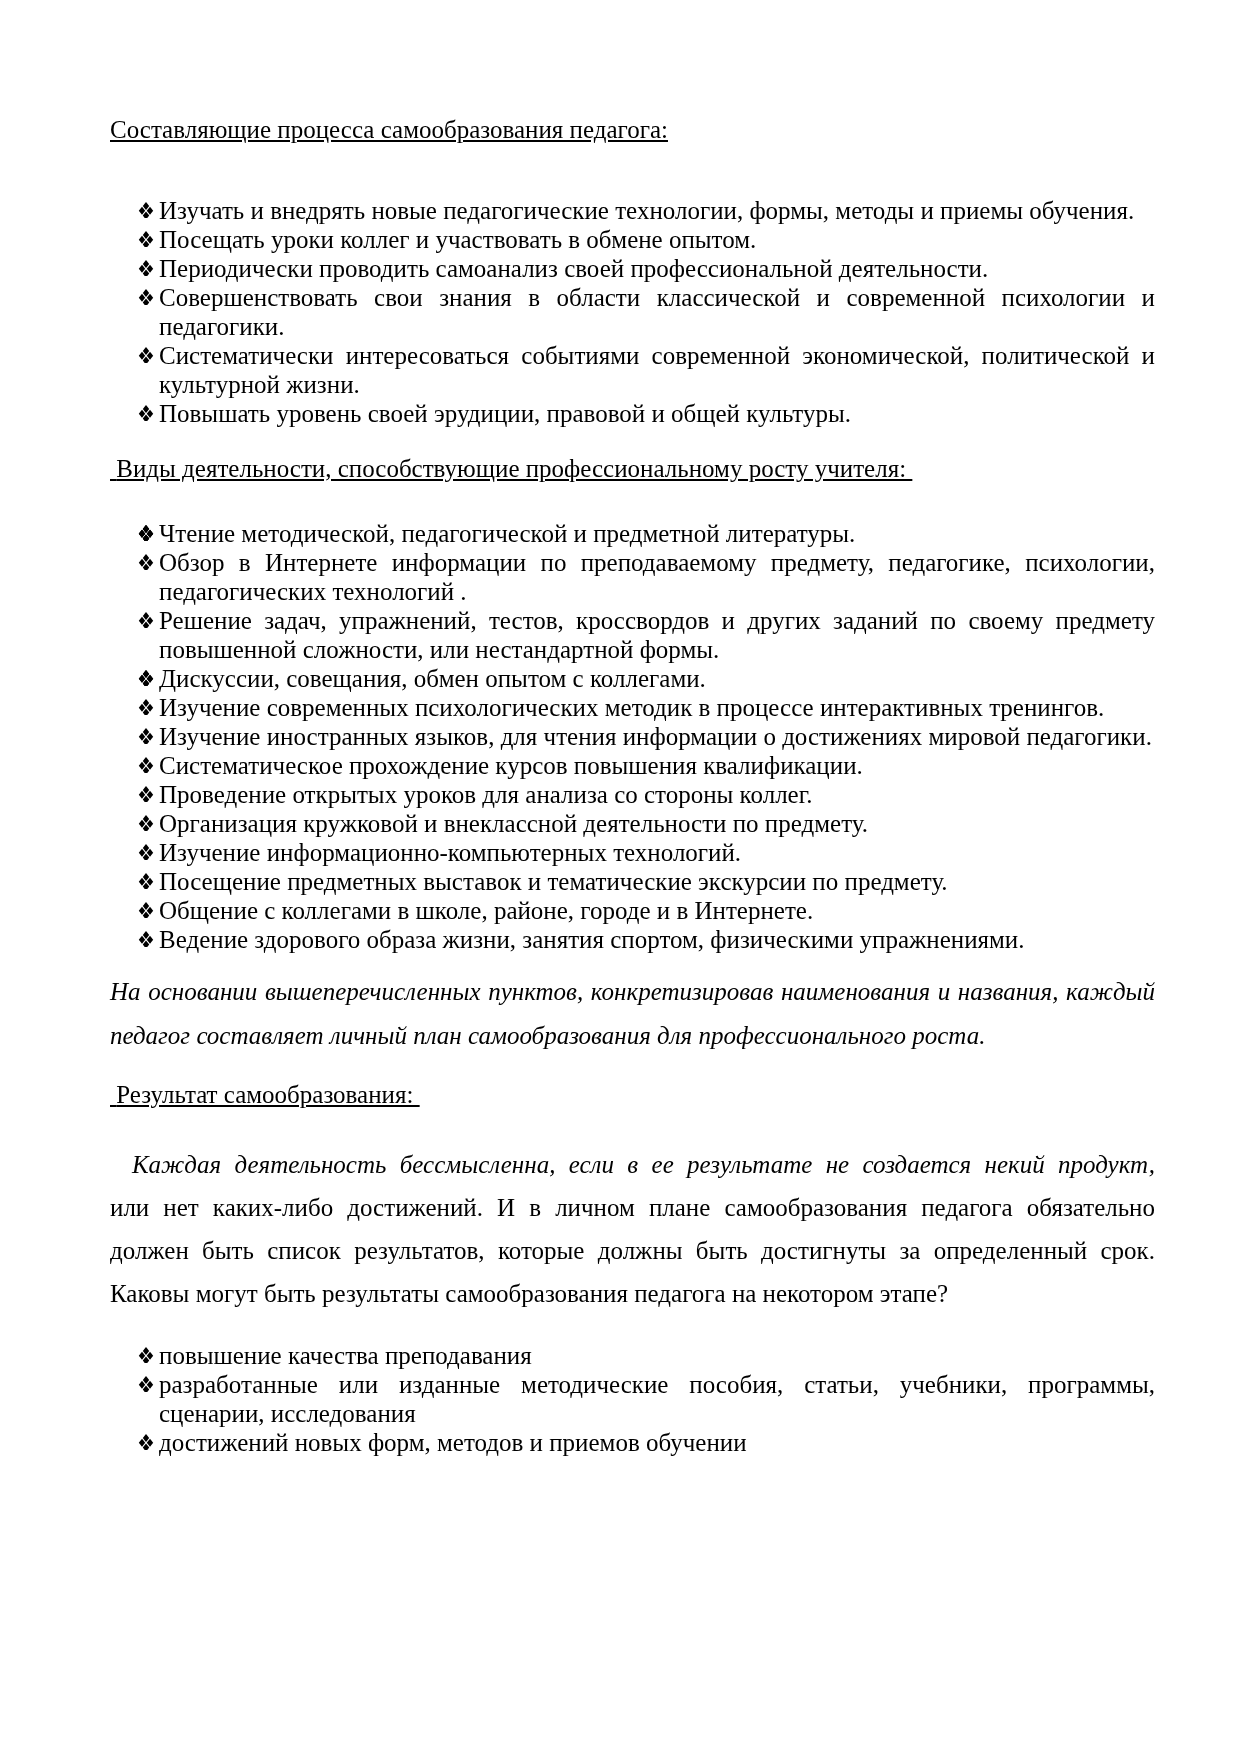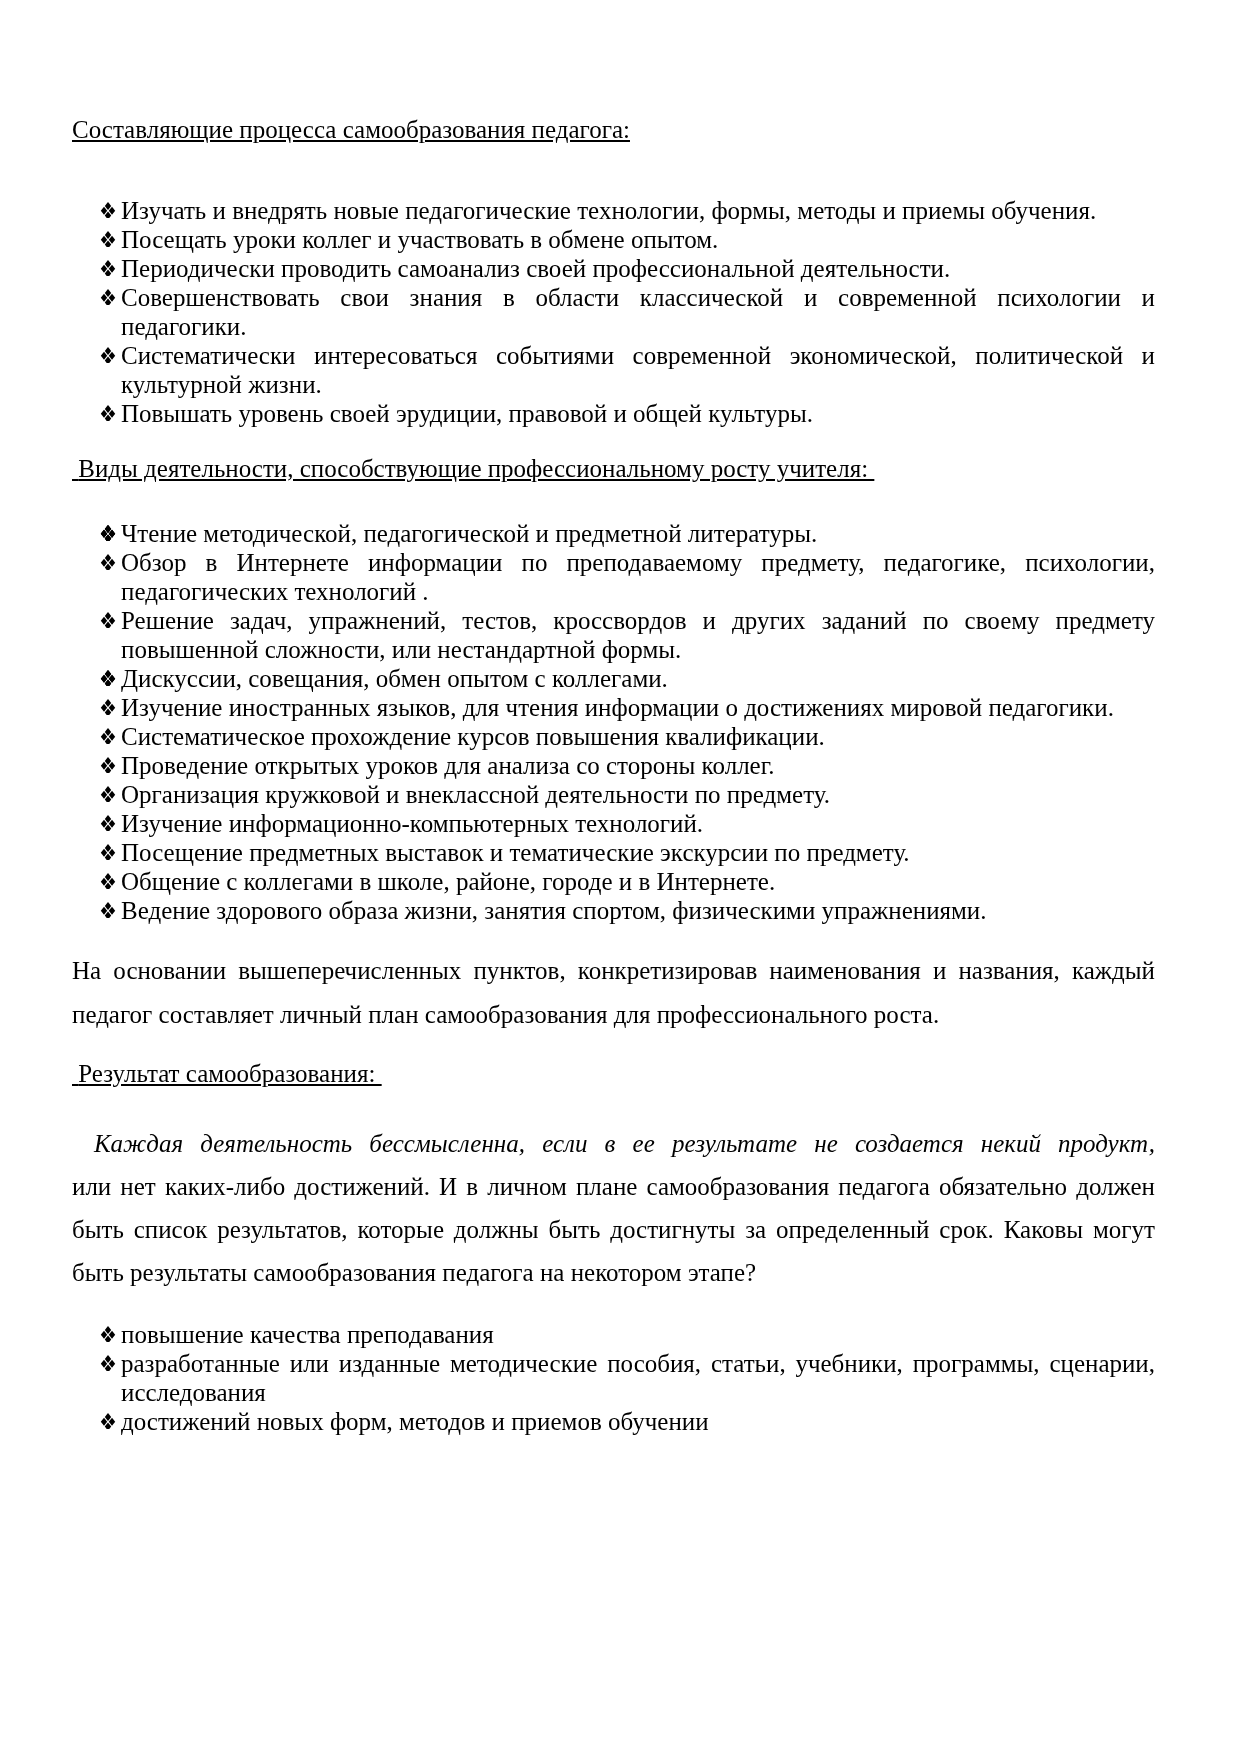--- a/index.html
+++ b/index.html
@@ -5,21 +5,21 @@
   html, body {
     margin: 0;
     padding: 0;
     background: #ffffff;
   }
   .page {
     position: relative;
     width: 1240px;
     height: 1754px;
     box-sizing: border-box;
-    padding: 115px 85px 0 72px;
+    padding: 115px 85px 0 110px;
     background: #ffffff;
     color: #000000;
     font-family: "Liberation Serif", "DejaVu Serif", serif;
     font-size: 25px;
     overflow: hidden;
   }
   .doc-heading {
     margin: 0;
     font-size: 25px;
     font-weight: normal;
@@ -52,21 +52,21 @@
     width: 16px;
     height: 16px;
   }
   .bullet svg { display: block; width: 16px; height: 16px; }
 
   p.body-par {
     margin: 0;
     text-align: justify;
     line-height: 44px;
   }
-  p.par-1 { margin-top: 24px; }
+  p.par-1 { margin-top: 16px; font-style: italic; }
   p.lead-italic {
     margin: 34px 0 0 0;
     font-style: italic;
     text-indent: 22px;
     text-align: justify;
     text-align-last: justify;
     line-height: 43px;
   }
   p.par-2-rest {
     margin: 0;
@@ -234,20 +234,31 @@
           <svg viewBox="0 0 16 16" xmlns="http://www.w3.org/2000/svg" aria-hidden="true">
             <path fill="#000" d="M8 0 L11.2 4 L8 8 L4.8 4 Z"></path>
             <path fill="#000" d="M4 4.8 L7.2 8.8 L4 12.8 L0.8 8.8 Z"></path>
             <path fill="#000" d="M12 4.8 L15.2 8.8 L12 12.8 L8.8 8.8 Z"></path>
             <path fill="#000" d="M8 9.6 L11.2 13.6 L8 17.6 L4.8 13.6 Z"></path>
           </svg>
         </span>
         <span class="li-text">Дискуссии, совещания, обмен опытом с коллегами.</span>
       </li>
 
+      <li>
+        <span class="bullet">
+          <svg viewBox="0 0 16 16" xmlns="http://www.w3.org/2000/svg" aria-hidden="true">
+            <path fill="#000" d="M8 0 L11.2 4 L8 8 L4.8 4 Z"></path>
+            <path fill="#000" d="M4 4.8 L7.2 8.8 L4 12.8 L0.8 8.8 Z"></path>
+            <path fill="#000" d="M12 4.8 L15.2 8.8 L12 12.8 L8.8 8.8 Z"></path>
+            <path fill="#000" d="M8 9.6 L11.2 13.6 L8 17.6 L4.8 13.6 Z"></path>
+          </svg>
+        </span>
+        <span class="li-text">Изучение современных психологических методик в процессе интерактивных тренингов.</span>
+      </li>
 
       <li>
         <span class="bullet">
           <svg viewBox="0 0 16 16" xmlns="http://www.w3.org/2000/svg" aria-hidden="true">
             <path fill="#000" d="M8 0 L11.2 4 L8 8 L4.8 4 Z"></path>
             <path fill="#000" d="M4 4.8 L7.2 8.8 L4 12.8 L0.8 8.8 Z"></path>
             <path fill="#000" d="M12 4.8 L15.2 8.8 L12 12.8 L8.8 8.8 Z"></path>
             <path fill="#000" d="M8 9.6 L11.2 13.6 L8 17.6 L4.8 13.6 Z"></path>
           </svg>
         </span>

